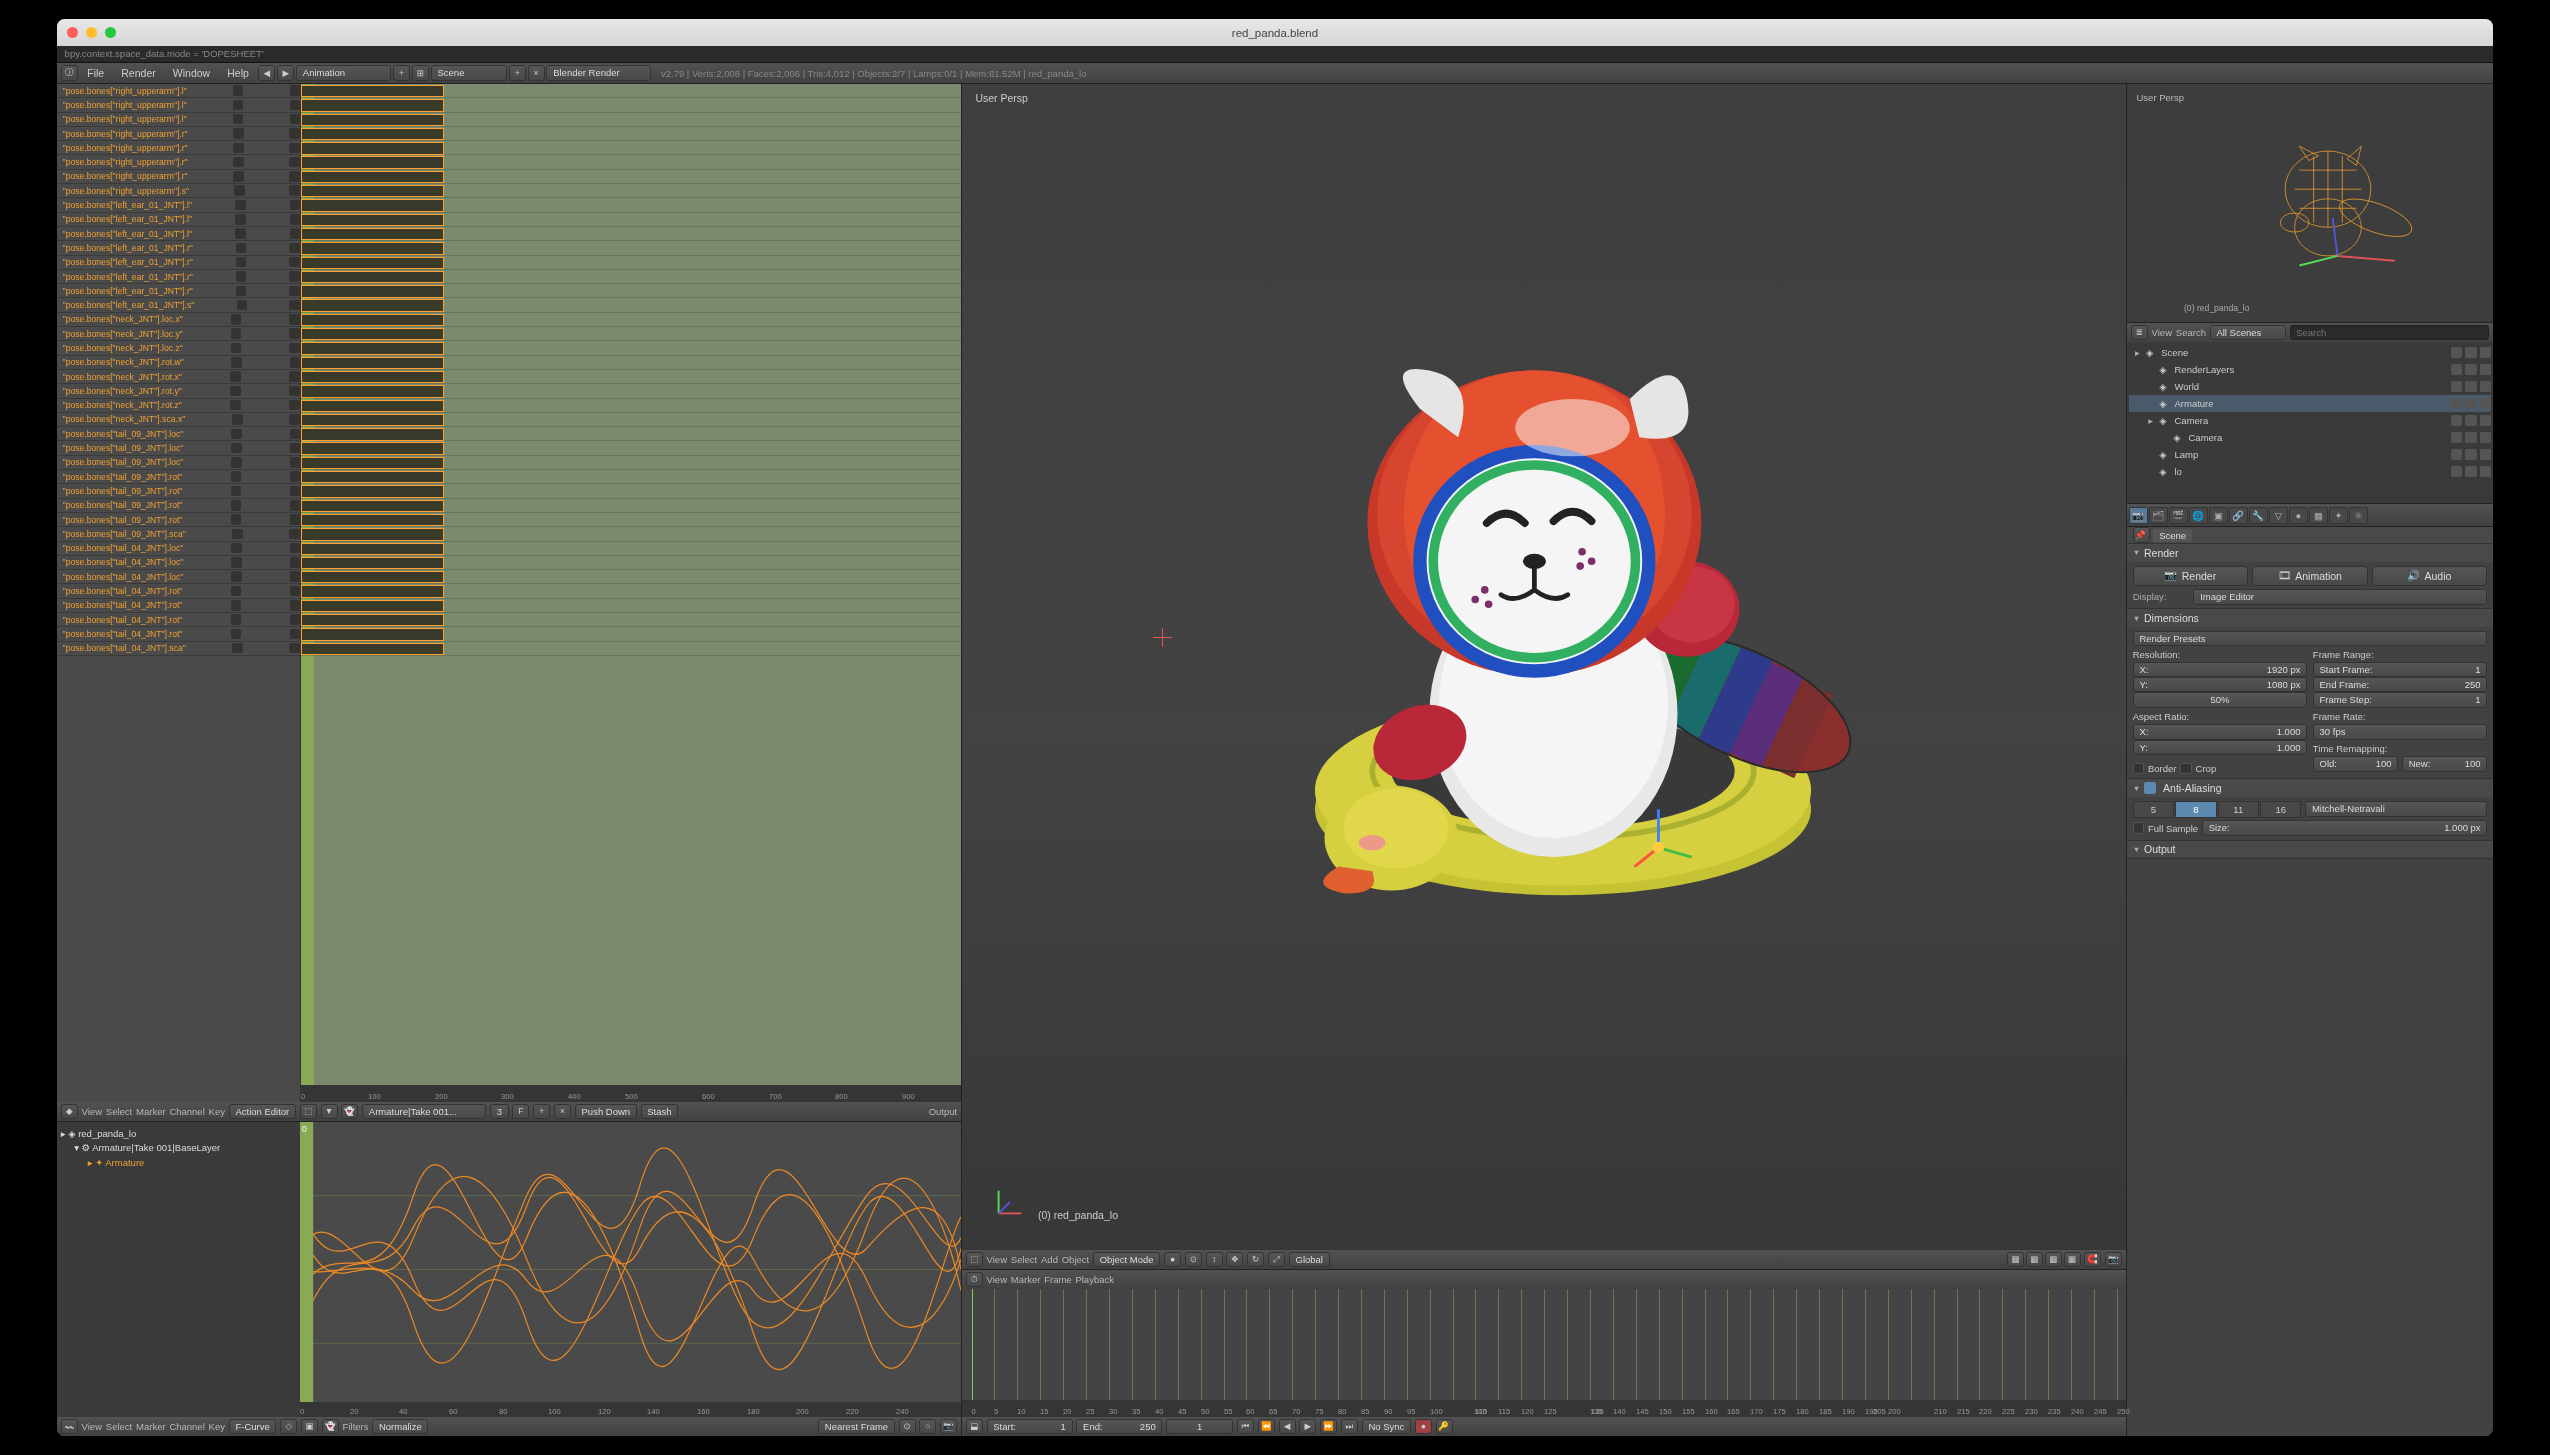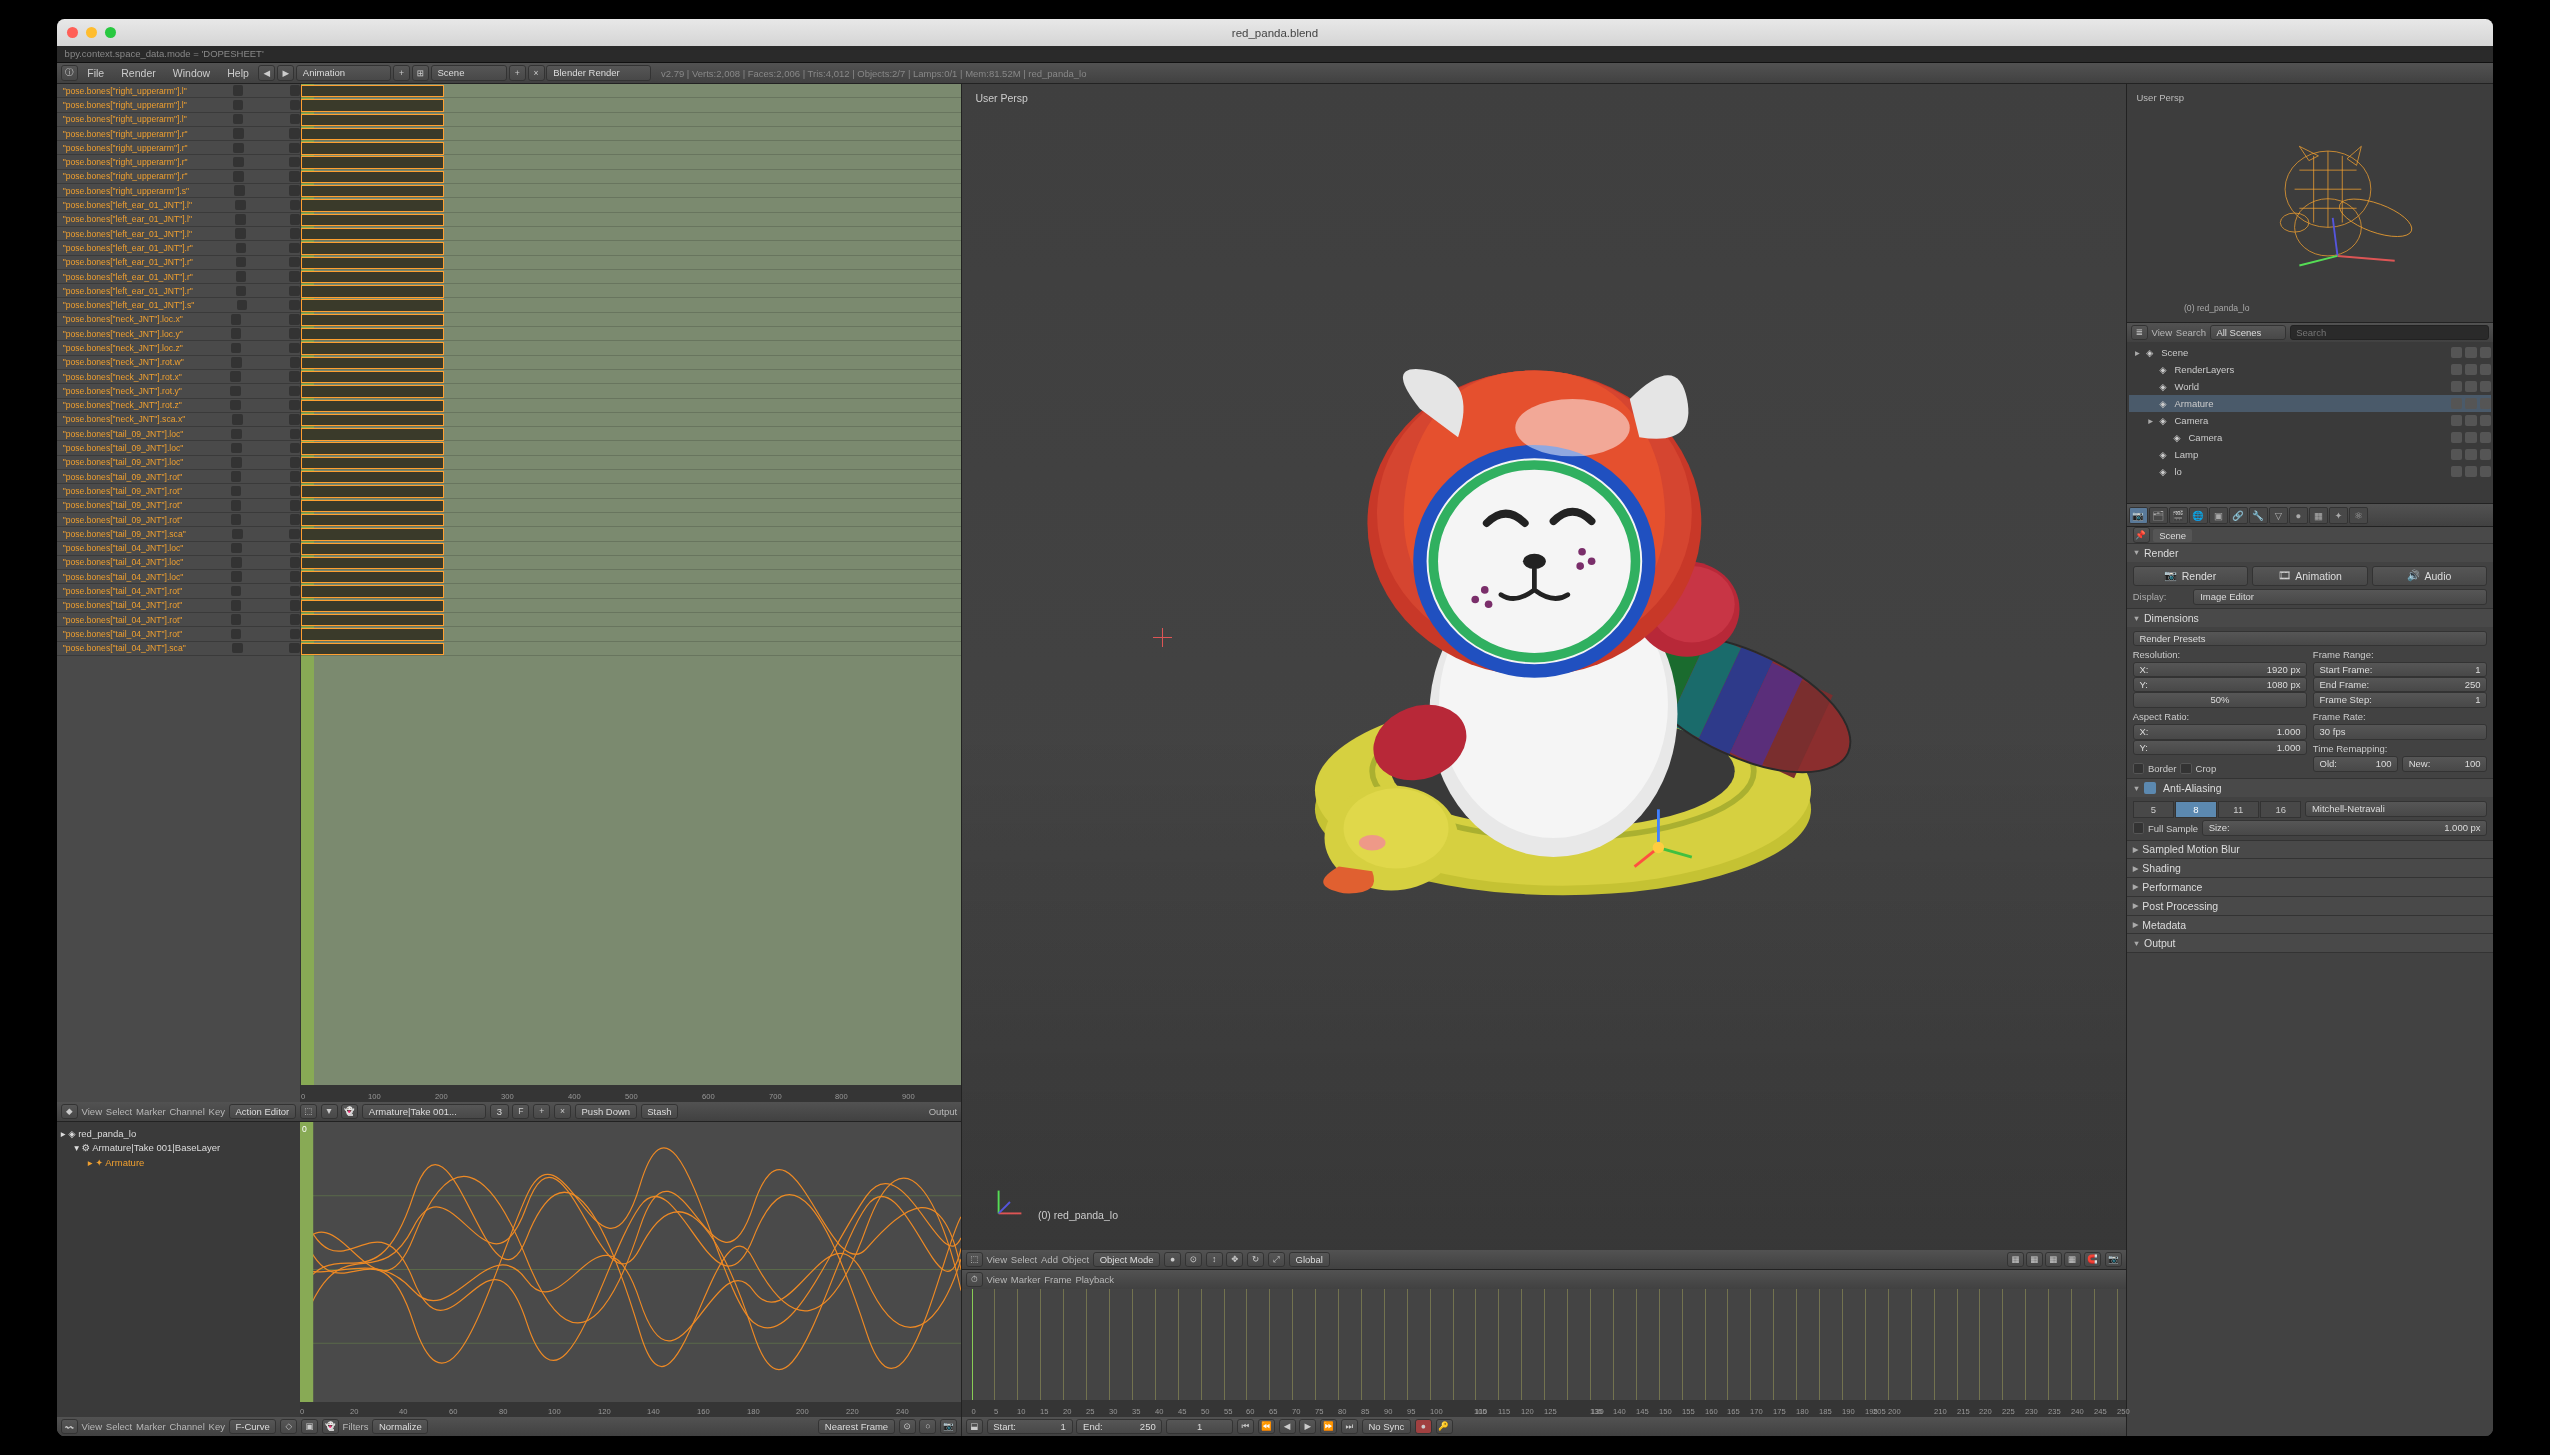--- a/index.html
+++ b/index.html
@@ -1058,37 +1058,20 @@
                   <span>Full Sample</span>
                 </div>
               <div class="numfield" style="flex:1">
                   <span>Size:</span>
                   <span>1.000 px</span>
                 </div>
             </div>
           </div>
         </div>
 
-        <div id="collapsed-panels">
-            <div class="panel">
-              <div class="panel-hdr collapsed">Sampled Motion Blur</div>
-            </div>
-            <div class="panel">
-              <div class="panel-hdr collapsed">Shading</div>
-            </div>
-            <div class="panel">
-              <div class="panel-hdr collapsed">Performance</div>
-            </div>
-            <div class="panel">
-              <div class="panel-hdr collapsed">Post Processing</div>
-            </div>
-            <div class="panel">
-              <div class="panel-hdr collapsed">Metadata</div>
-            </div>
-          </div>
 
         <div class="panel">
           <div class="panel-hdr">Output</div>
         </div>
       </div>
     </div>
   </div>
 </div>
 
 

